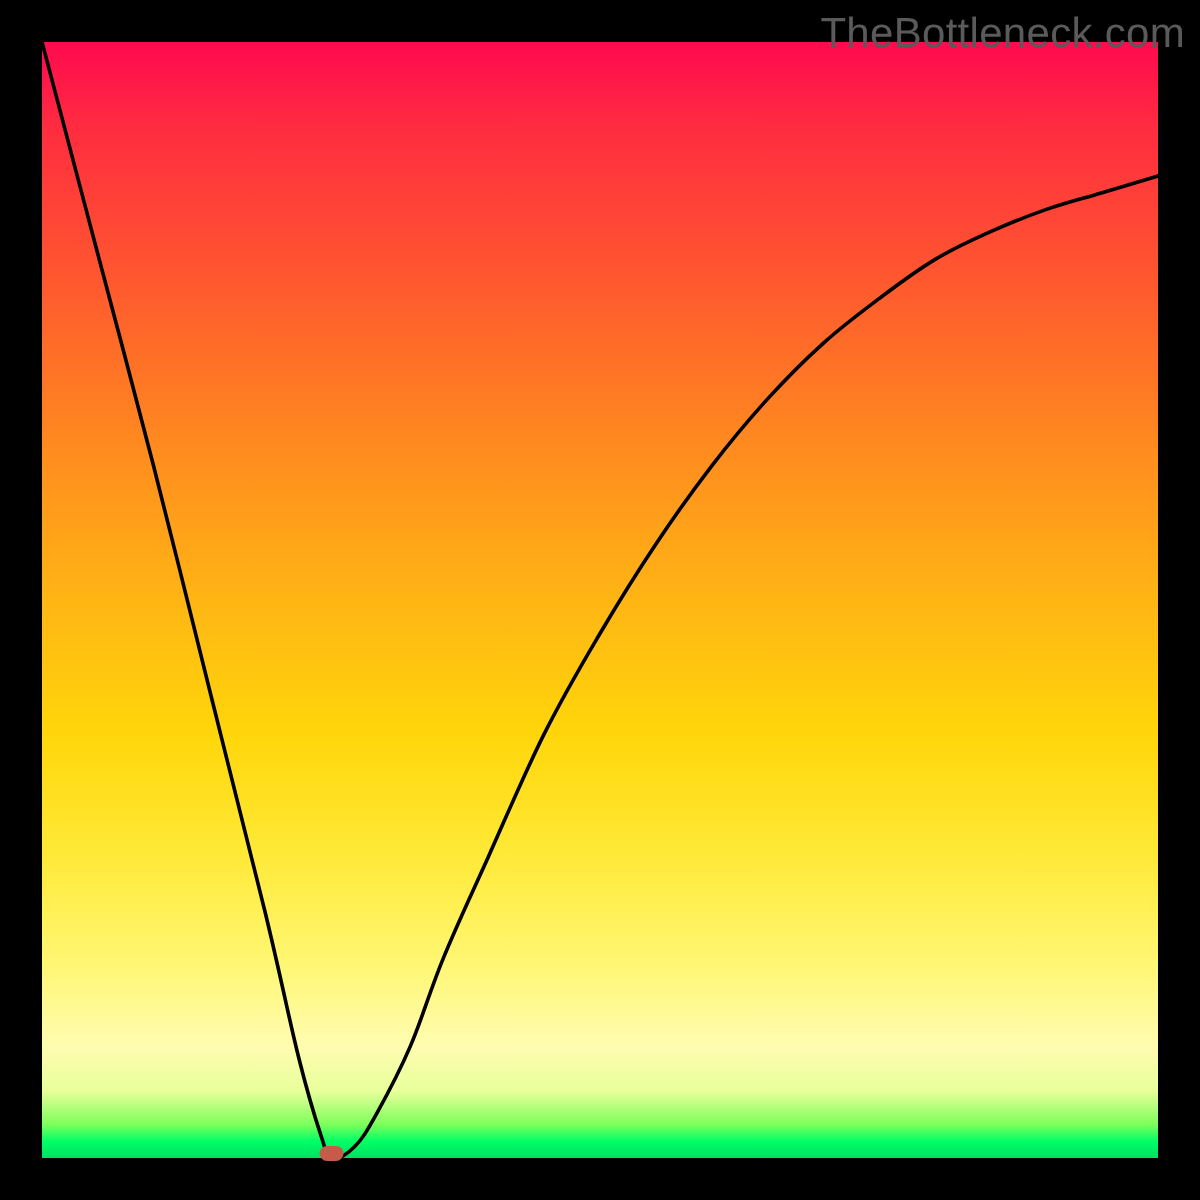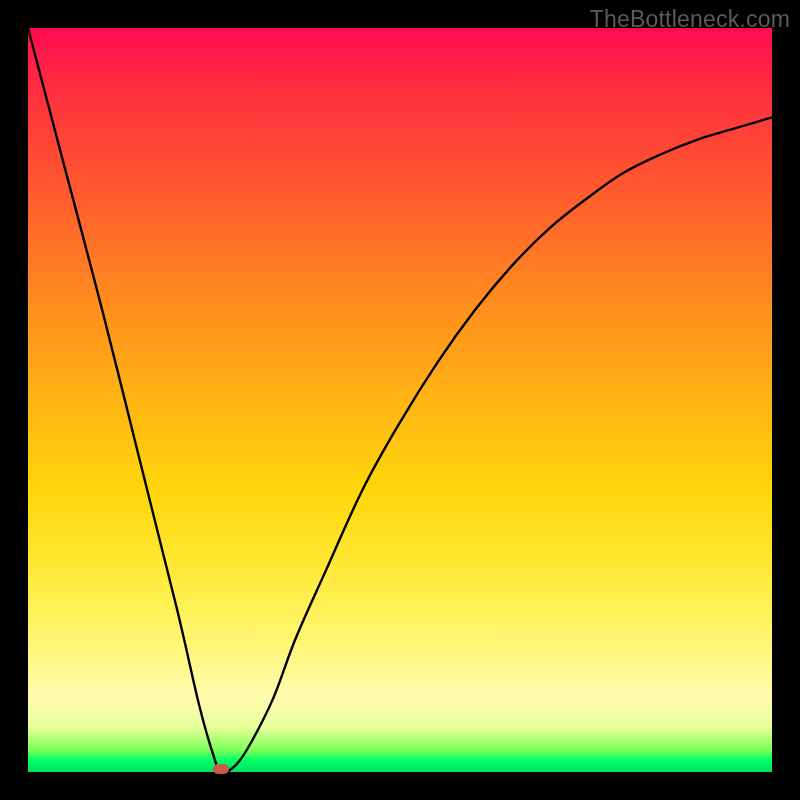--- a/index.html
+++ b/index.html
@@ -41,21 +41,21 @@
       #7dff5a 97%,
       #00ff66 98.5%,
       #00e060 100%
     );
   }
   .watermark {
     position: absolute;
     top: 6px;
     right: 10px;
     color: #5a5a5a;
-    font-size: 23px;
+    font-size: 28px;
     font-weight: 500;
     letter-spacing: 0.2px;
     user-select: none;
   }
   svg.curve {
     position: absolute;
     left: 0;
     top: 0;
     width: 744px;
     height: 744px;

